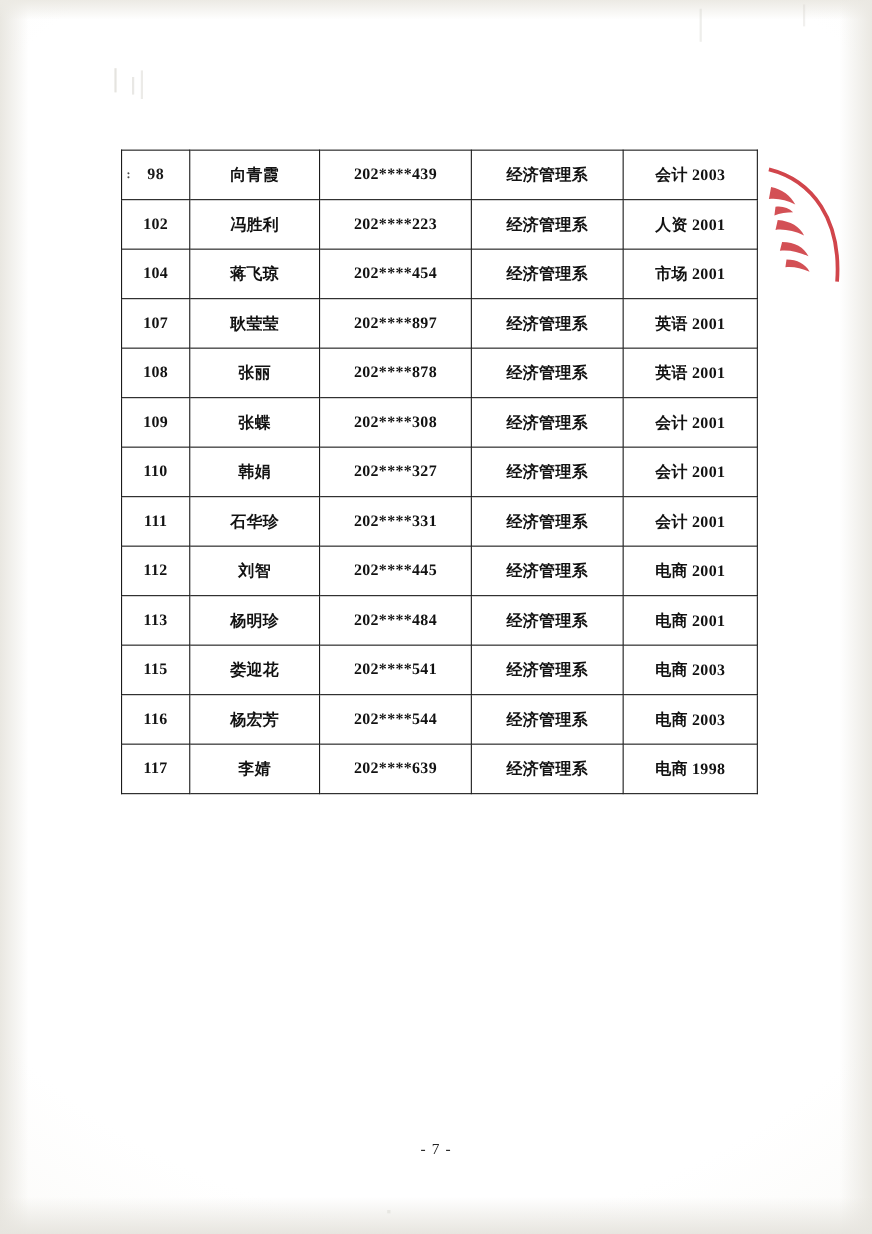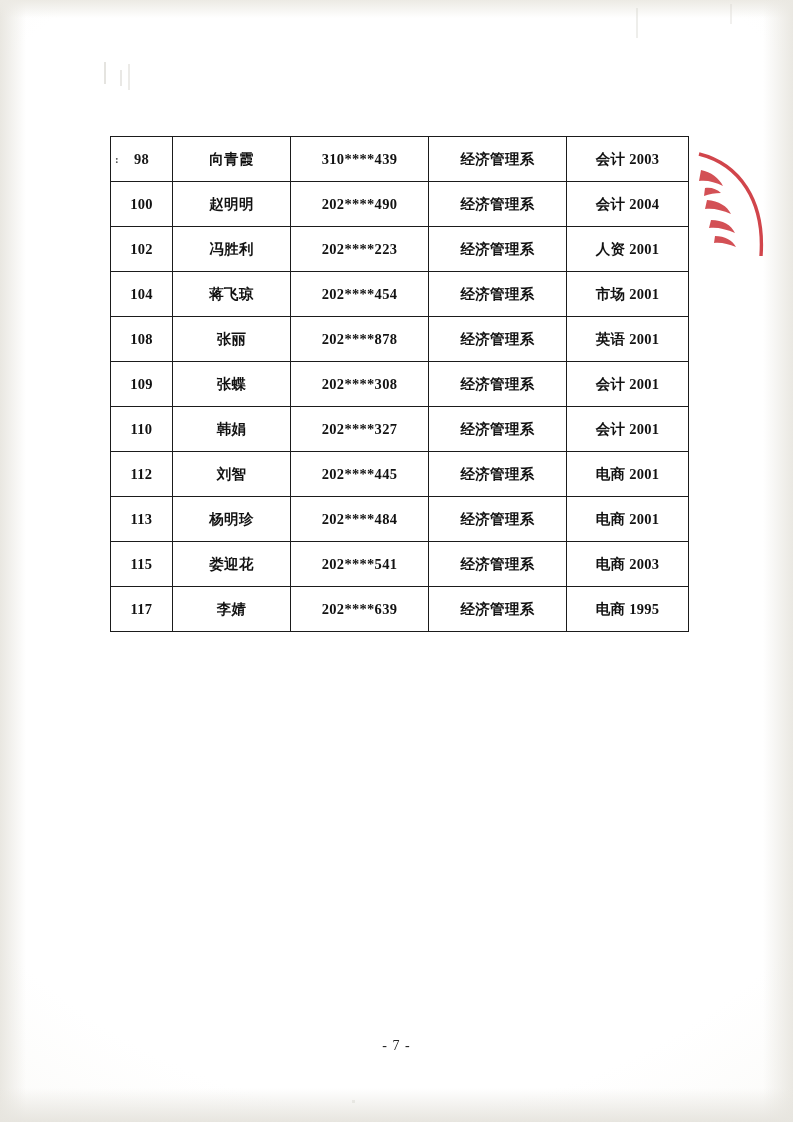--- a/index.html
+++ b/index.html
@@ -182,46 +182,46 @@
           <col class="c-maj">
       </colgroup>
       <tbody>
         <tr class="faint-row">
           <td class="idx">
             <span class="mark-left">:</span>
             <span>98</span>
             <span class="mark-right"></span>
           </td>
           <td class="name">向青霞</td>
-          <td class="id-num">310****439</td>
+          <td class="id-num">202****439</td>
           <td class="dept">经济管理系</td>
           <td class="major">会计 2003</td>
-        </tr>
-        <tr>
-          <td class="idx">100</td>
-          <td class="name">赵明明</td>
-          <td class="id-num">202****490</td>
-          <td class="dept">经济管理系</td>
-          <td class="major">会计 2004</td>
         </tr>
         <tr>
           <td class="idx">102</td>
           <td class="name">冯胜利</td>
           <td class="id-num">202****223</td>
           <td class="dept">经济管理系</td>
           <td class="major">人资 2001</td>
         </tr>
         <tr>
           <td class="idx">104</td>
           <td class="name">蒋飞琼</td>
           <td class="id-num">202****454</td>
           <td class="dept">经济管理系</td>
           <td class="major">市场 2001</td>
         </tr>
         <tr>
+          <td class="idx">107</td>
+          <td class="name">耿莹莹</td>
+          <td class="id-num">202****897</td>
+          <td class="dept">经济管理系</td>
+          <td class="major">英语 2001</td>
+        </tr>
+        <tr>
           <td class="idx">108</td>
           <td class="name">张丽</td>
           <td class="id-num">202****878</td>
           <td class="dept">经济管理系</td>
           <td class="major">英语 2001</td>
         </tr>
         <tr>
           <td class="idx">109</td>
           <td class="name">张蝶</td>
           <td class="id-num">202****308</td>
@@ -229,20 +229,27 @@
           <td class="major">会计 2001</td>
         </tr>
         <tr>
           <td class="idx">110</td>
           <td class="name">韩娟</td>
           <td class="id-num">202****327</td>
           <td class="dept">经济管理系</td>
           <td class="major">会计 2001</td>
         </tr>
         <tr>
+          <td class="idx">111</td>
+          <td class="name">石华珍</td>
+          <td class="id-num">202****331</td>
+          <td class="dept">经济管理系</td>
+          <td class="major">会计 2001</td>
+        </tr>
+        <tr>
           <td class="idx">112</td>
           <td class="name">刘智</td>
           <td class="id-num">202****445</td>
           <td class="dept">经济管理系</td>
           <td class="major">电商 2001</td>
         </tr>
         <tr>
           <td class="idx">113</td>
           <td class="name">杨明珍</td>
           <td class="id-num">202****484</td>
@@ -250,24 +257,31 @@
           <td class="major">电商 2001</td>
         </tr>
         <tr>
           <td class="idx">115</td>
           <td class="name">娄迎花</td>
           <td class="id-num">202****541</td>
           <td class="dept">经济管理系</td>
           <td class="major">电商 2003</td>
         </tr>
         <tr>
+          <td class="idx">116</td>
+          <td class="name">杨宏芳</td>
+          <td class="id-num">202****544</td>
+          <td class="dept">经济管理系</td>
+          <td class="major">电商 2003</td>
+        </tr>
+        <tr>
           <td class="idx">117</td>
           <td class="name">李婧</td>
           <td class="id-num">202****639</td>
           <td class="dept">经济管理系</td>
-          <td class="major">电商 1995</td>
+          <td class="major">电商 1998</td>
         </tr>
       </tbody>
     </table>
   </div>
 
   <div class="footer-page">- 7 -</div>
 </div>
 
 </body></html>

